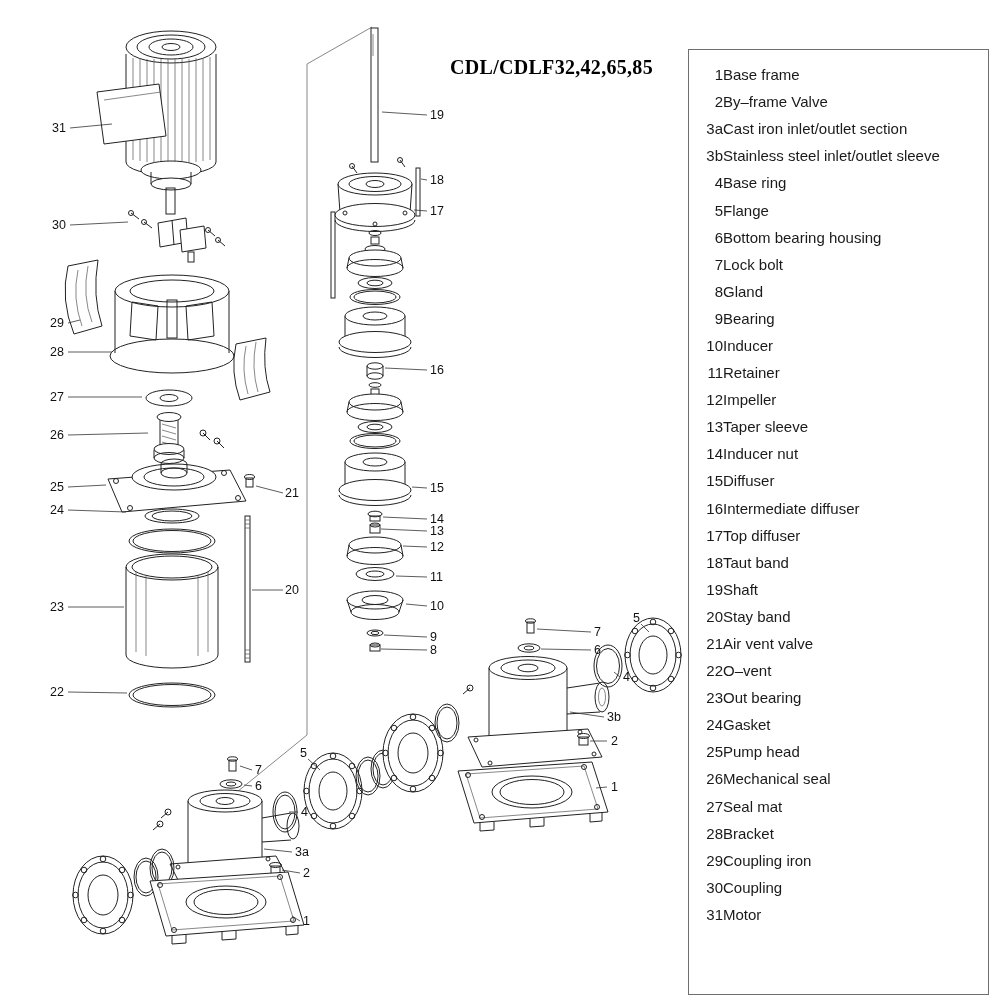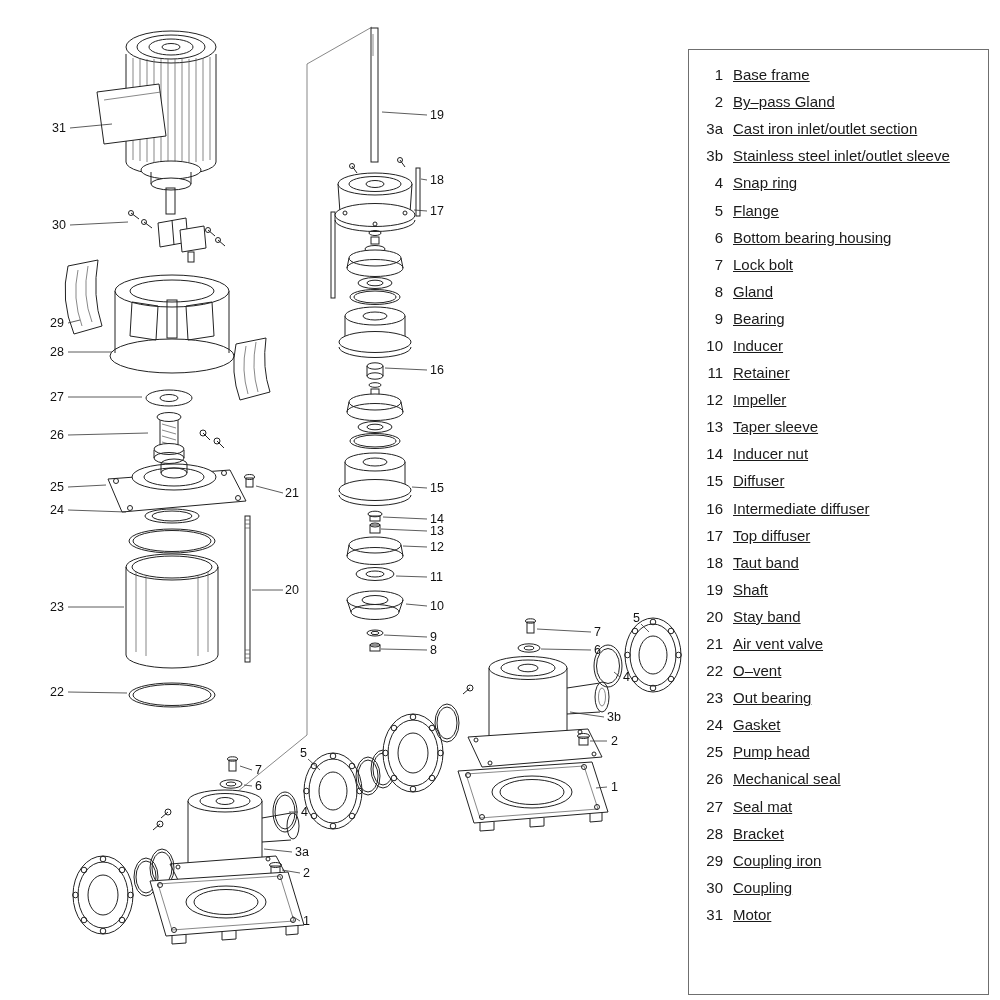--- a/index.html
+++ b/index.html
@@ -5,21 +5,21 @@
   html,body{margin:0;padding:0;background:#ffffff;}
   .canvas{position:relative;width:1000px;height:1000px;background:#fff;overflow:hidden;
           font-family:"Liberation Sans",sans-serif;color:#1a1a1a;}
   .diagram-svg{position:absolute;left:0;top:0;}
   .diagram-title{position:absolute;left:450px;top:56px;font-family:"Liberation Serif",serif;
                  font-weight:bold;font-size:20px;letter-spacing:.3px;color:#000;}
   .parts-panel{position:absolute;left:688px;top:49px;width:301px;height:946px;
                border:1px solid #6f6f6f;box-sizing:border-box;padding-top:11px;background:#fff;}
   .plist-row{height:27.1px;display:flex;align-items:center;font-size:15px;line-height:1;}
   .plist-num{width:34px;text-align:right;flex:0 0 34px;}
-  .plist-label{margin-left:10px;white-space:nowrap;text-decoration:underline;}
+  .plist-label{margin-left:0;white-space:nowrap;}
   
   svg .ln{stroke:#222;stroke-width:1;fill:none;}
   svg .lnw{stroke:#222;stroke-width:1;fill:#fff;}
   svg .thin{stroke:#555;stroke-width:0.7;fill:none;}
   svg .leader{stroke:#333;stroke-width:0.8;fill:none;}
   svg .callout{font-family:"Liberation Sans",sans-serif;font-size:12.5px;fill:#111;stroke:none;}
 </style>
 </head>
 <body>
 
@@ -418,42 +418,43 @@
 
     <text class="callout" x="255" y="774">7</text>
     <text class="callout" x="255" y="790">6</text>
     <text class="callout" x="300" y="757">5</text>
     <text class="callout" x="301" y="816">4</text>
     <text class="callout" x="295" y="856">3a</text>
     <text class="callout" x="303" y="877">2</text>
     <text class="callout" x="303" y="925">1</text>
   </svg>
 
+  <div class="diagram-title">CDL/CDLF32,42,65,85</div>
 
   <div class="parts-panel">
     <div>
         <div class="plist-row">
           <span class="plist-num">1</span>
           <span class="plist-label">Base frame</span>
         </div>
         <div class="plist-row">
           <span class="plist-num">2</span>
-          <span class="plist-label">By–pass Gland</span>
+          <span class="plist-label">By–frame Valve</span>
         </div>
         <div class="plist-row">
           <span class="plist-num">3a</span>
           <span class="plist-label">Cast iron inlet/outlet section</span>
         </div>
         <div class="plist-row">
           <span class="plist-num">3b</span>
           <span class="plist-label">Stainless steel inlet/outlet sleeve</span>
         </div>
         <div class="plist-row">
           <span class="plist-num">4</span>
-          <span class="plist-label">Snap ring</span>
+          <span class="plist-label">Base ring</span>
         </div>
         <div class="plist-row">
           <span class="plist-num">5</span>
           <span class="plist-label">Flange</span>
         </div>
         <div class="plist-row">
           <span class="plist-num">6</span>
           <span class="plist-label">Bottom bearing housing</span>
         </div>
         <div class="plist-row">

